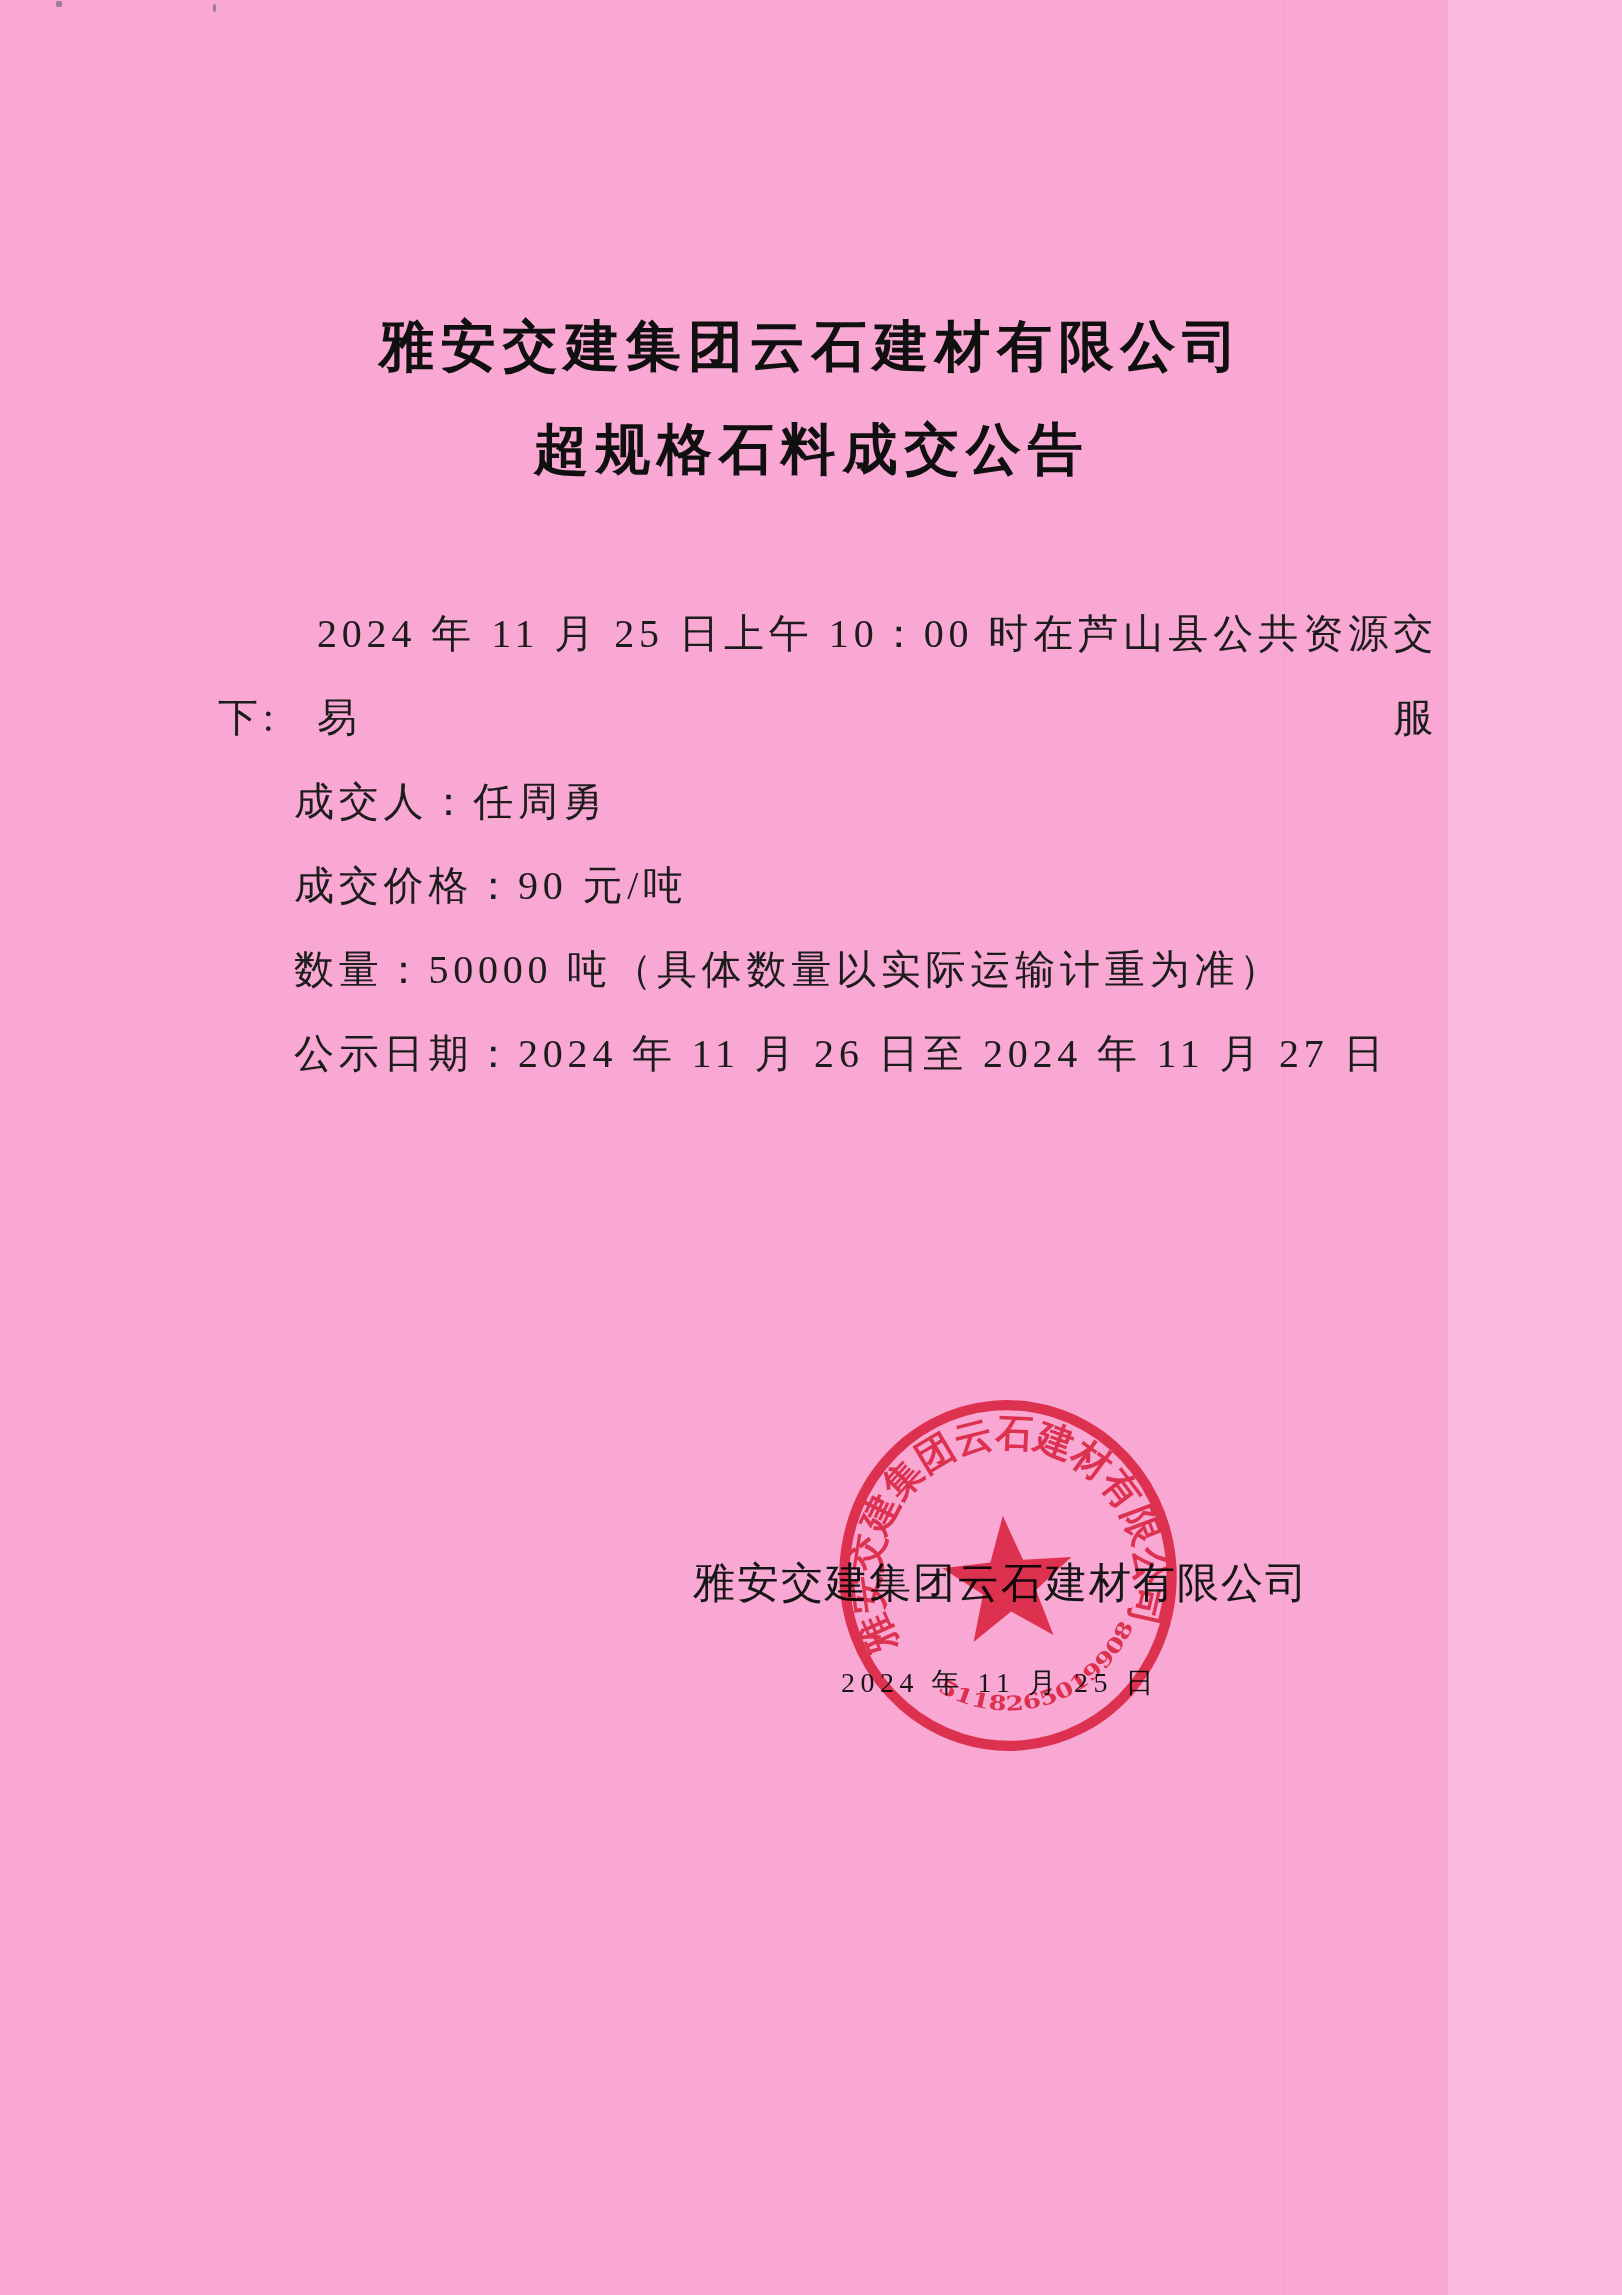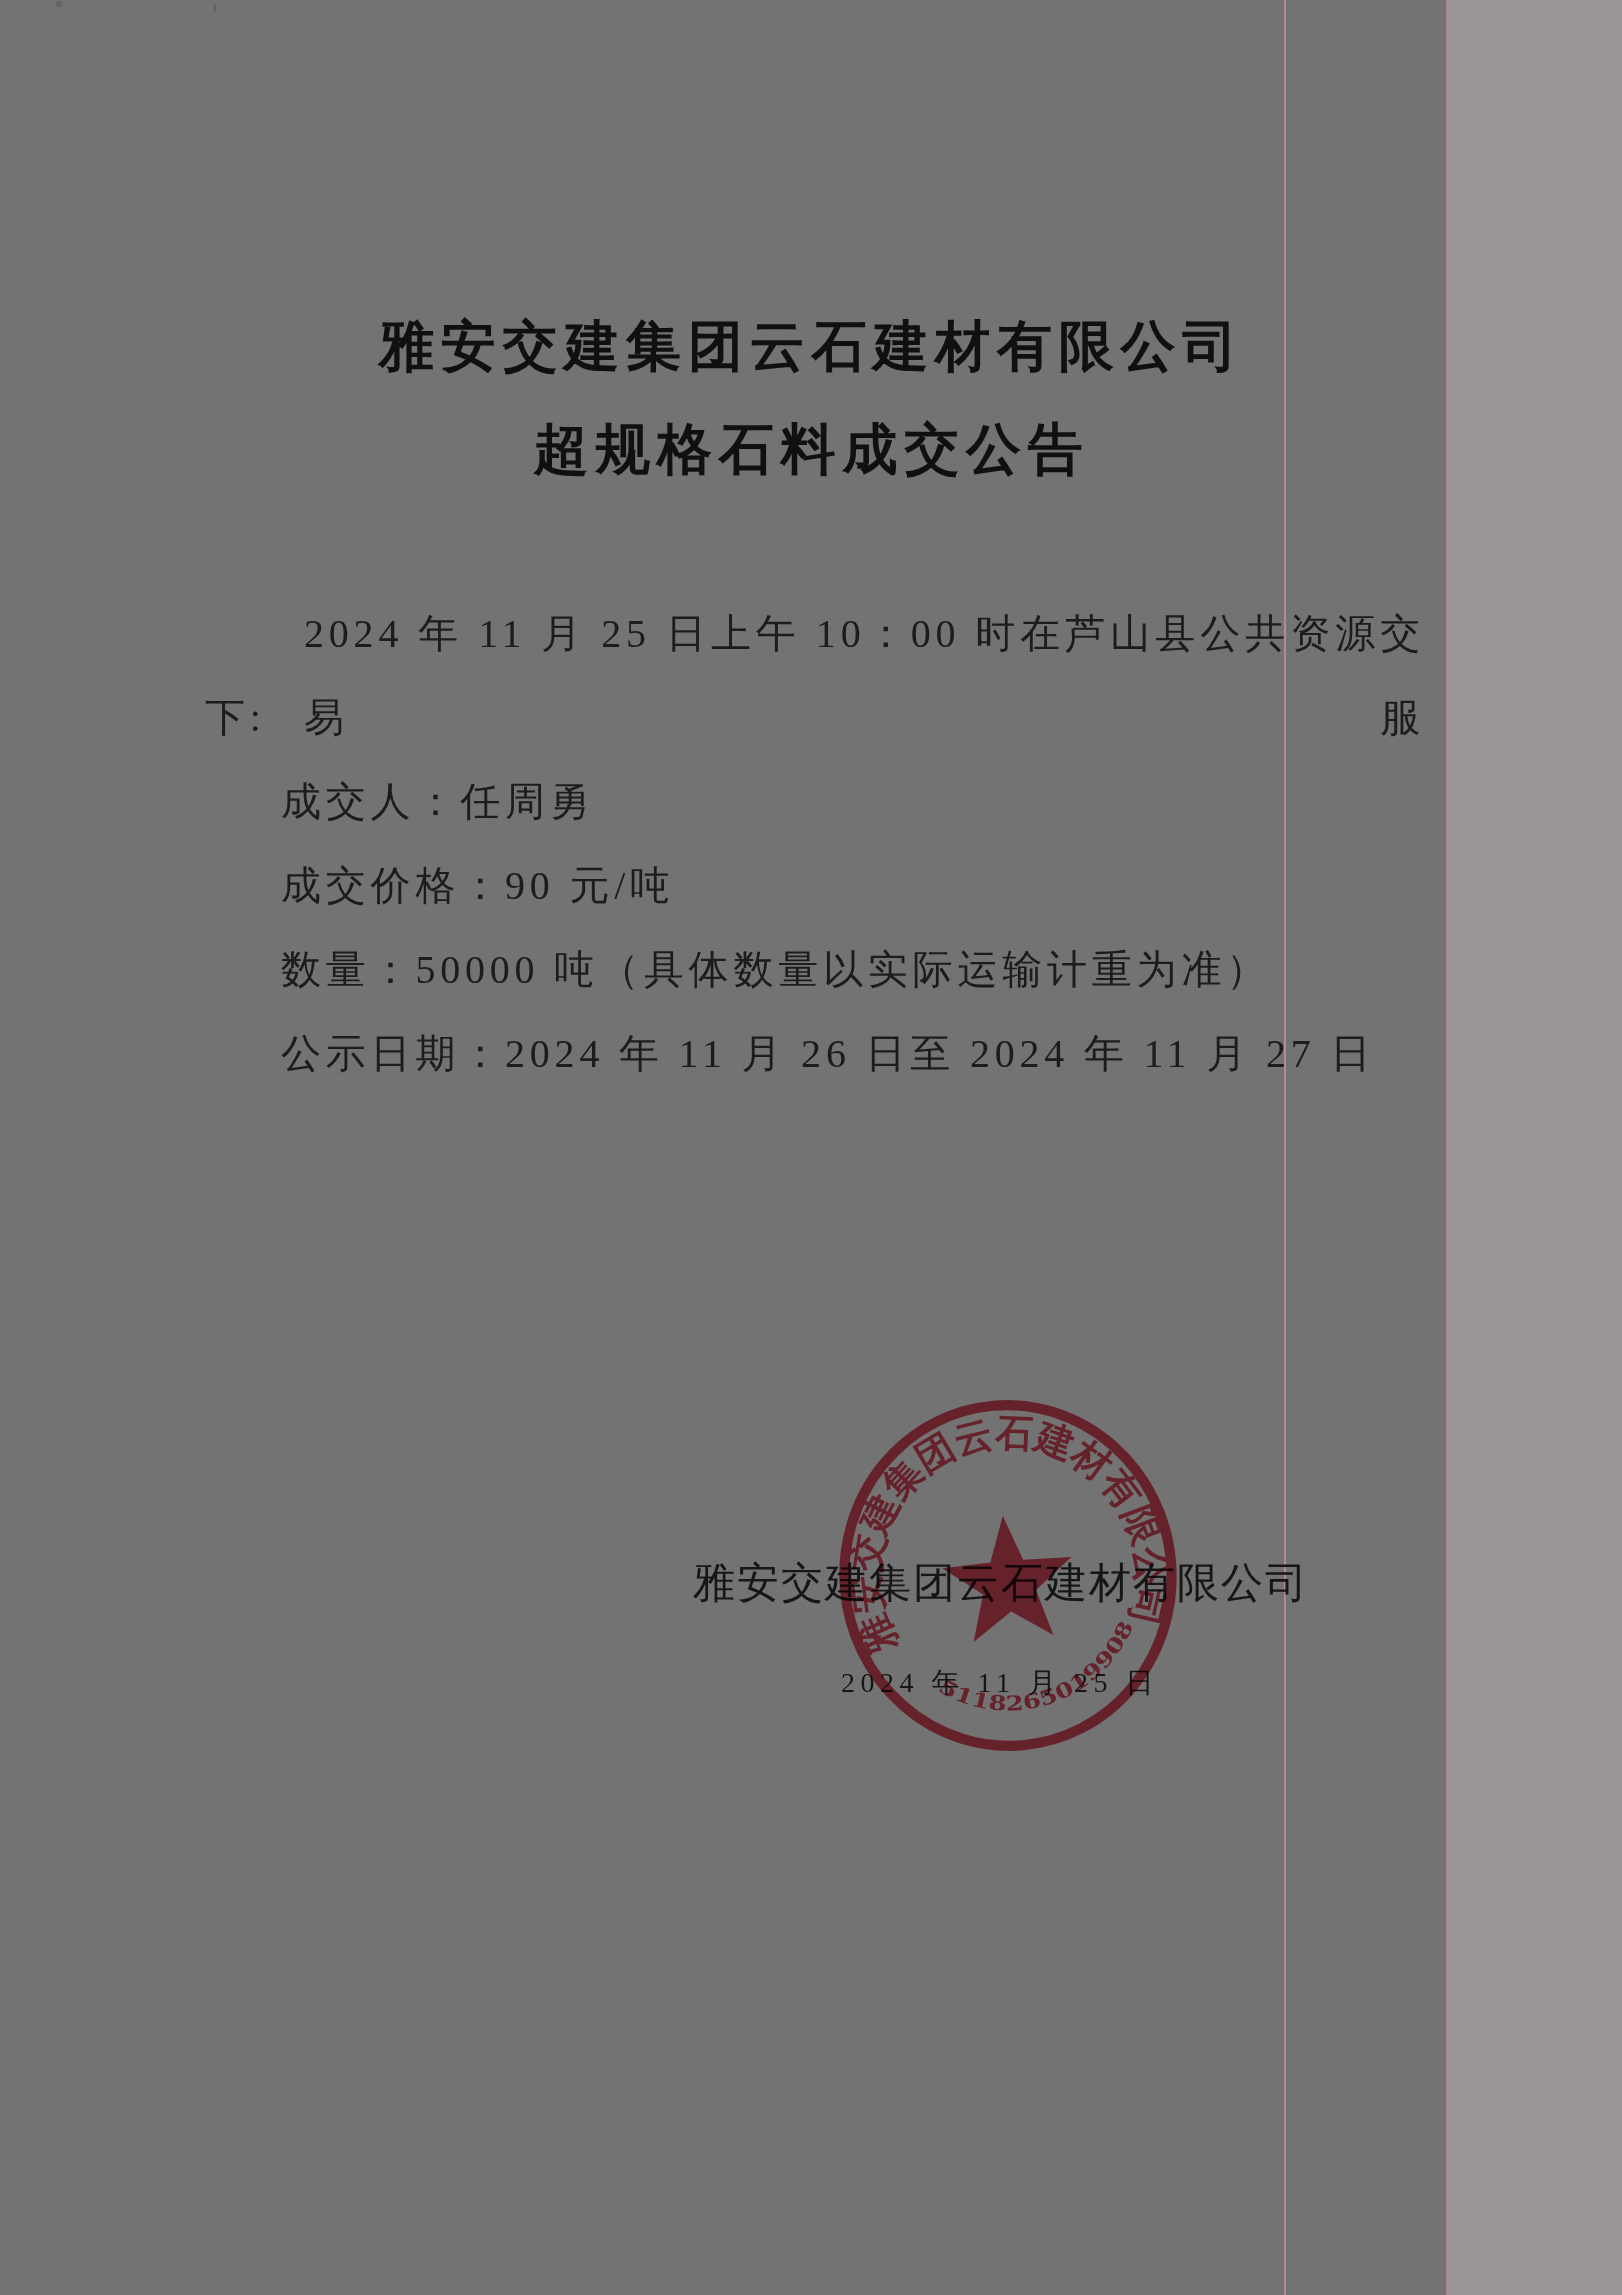--- a/index.html
+++ b/index.html
@@ -4,21 +4,21 @@
 <style>
   html, body {
     margin: 0;
     padding: 0;
     background: #e8e8e8;
   }
   #page {
     position: relative;
     width: 1623px;
     height: 2295px;
-    background: #737373;
+    background: #f9a8d4;
     overflow: hidden;
     font-family: "Liberation Serif", "DejaVu Serif", serif;
     color: #1c1c1c;
   }
 
   
   .scan-line {
     position: absolute;
     top: 0;
     height: 100%;
@@ -60,21 +60,21 @@
     white-space: nowrap;
   }
   .title-line + .title-line {
     margin-top: 40px;
   }
 
   
   .body-block {
     position: absolute;
     top: 592px;
-    left: 205px;
+    left: 218px;
     width: 1220px;
   }
   .line {
     height: 84px;
     line-height: 84px;
     font-size: 40px;
     letter-spacing: 4.8px;
     white-space: nowrap;
   }
   .line.fill {

